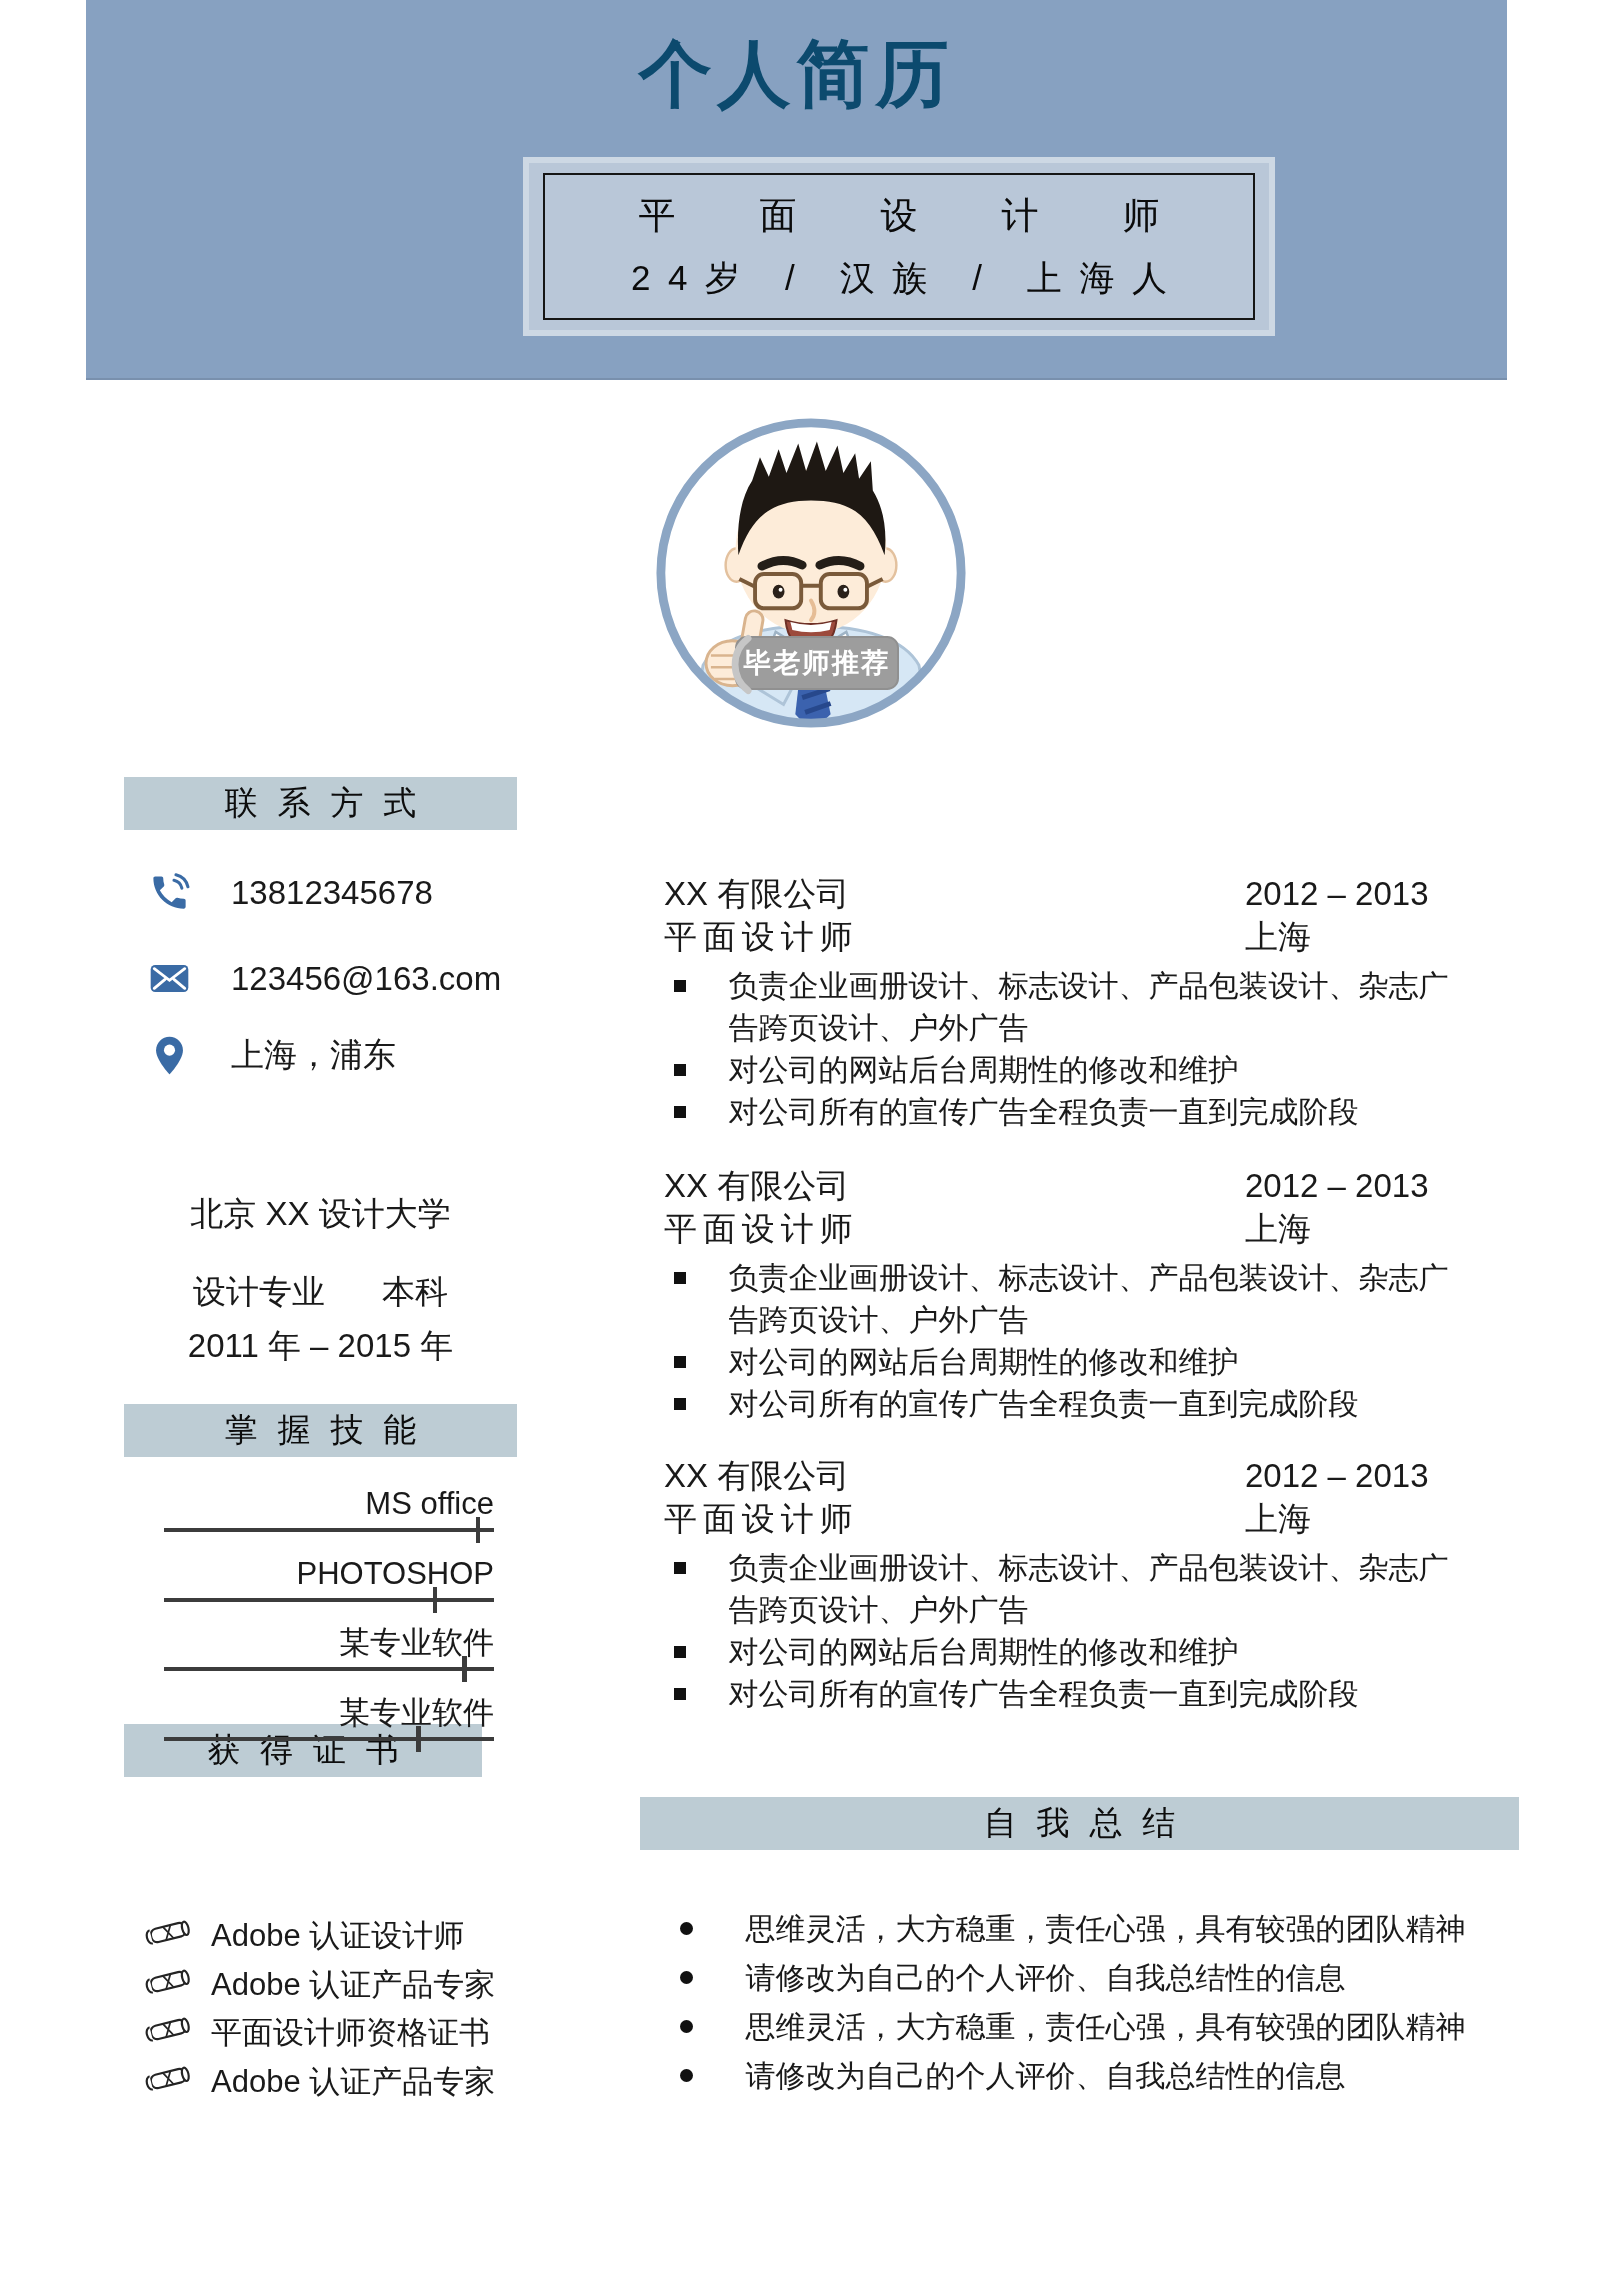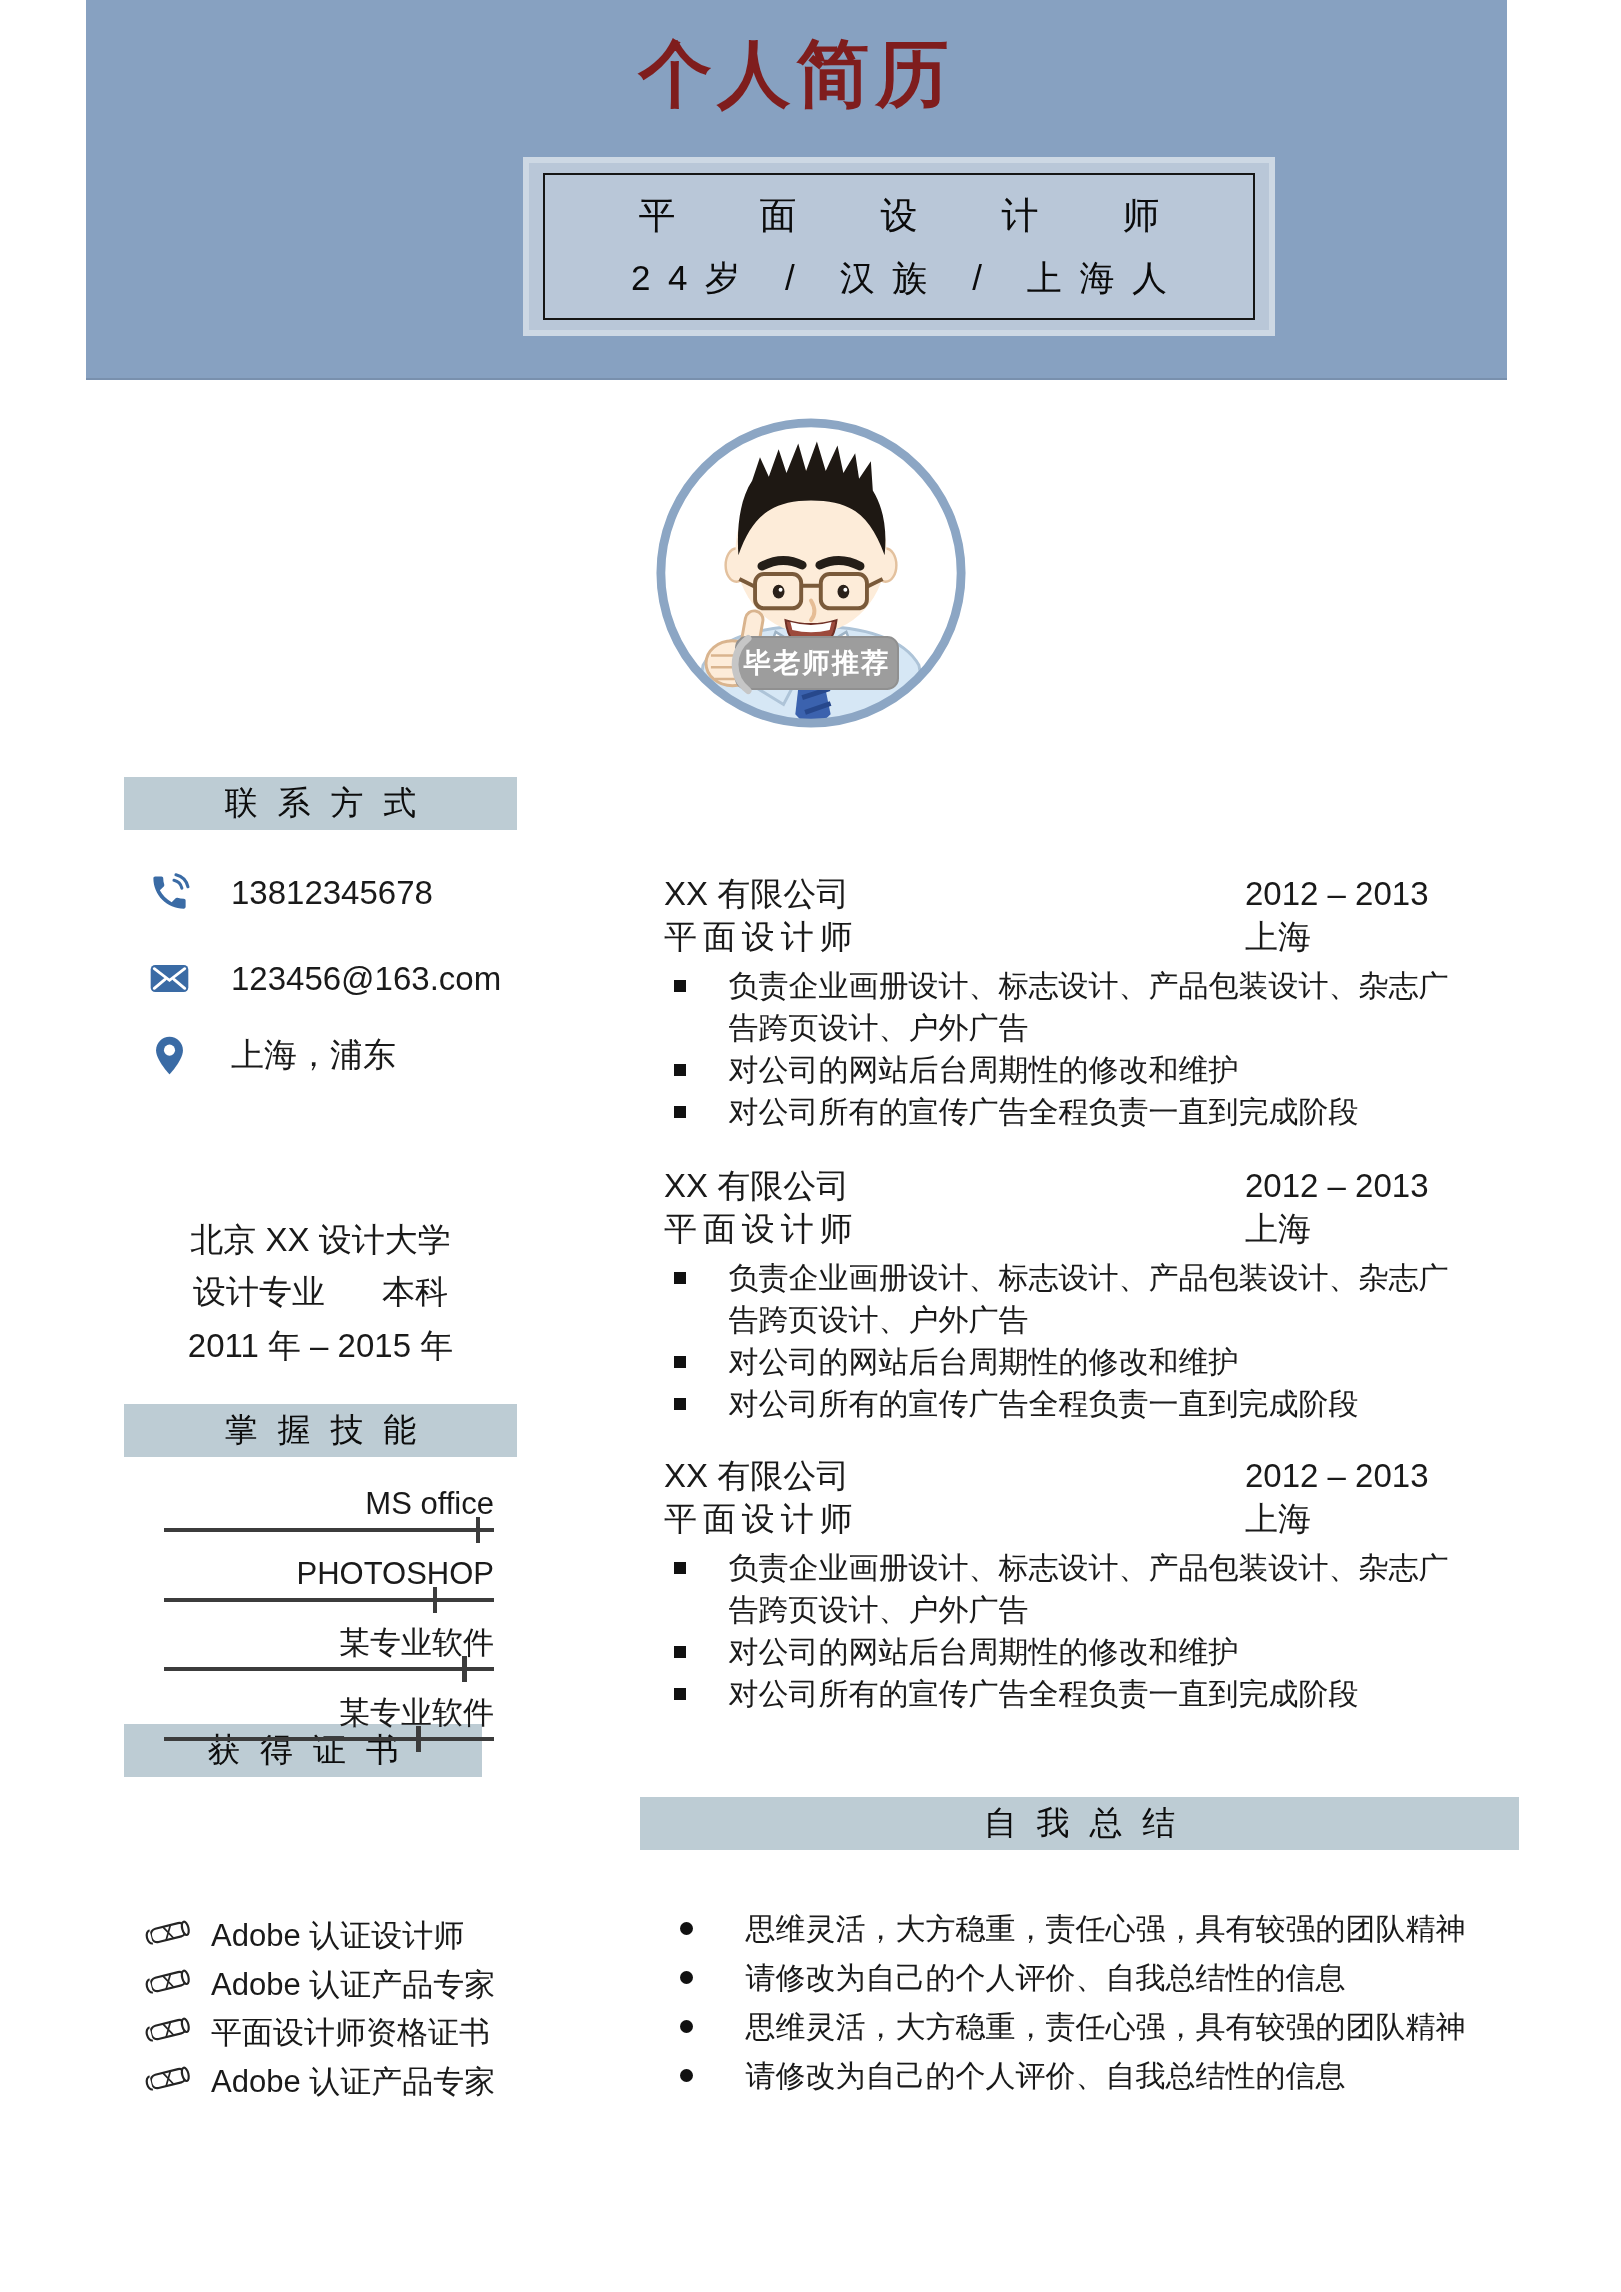--- a/index.html
+++ b/index.html
@@ -1,21 +1,21 @@
 <!DOCTYPE html>
 <html lang="zh"><head>
 <meta charset="utf-8">
 <style>
   html,body{margin:0;padding:0;background:#ffffff;}
   body{font-family:"Liberation Sans","DejaVu Sans",sans-serif;color:#1a1a1a;}
   .page{position:relative;width:1621px;height:2293px;background:#fff;overflow:hidden;}
 
   
   .band{position:absolute;left:86px;top:0;width:1421px;height:378px;background:#87a1c1;border-bottom:2px solid rgba(0,0,0,0.10);}
-  .main-title{position:absolute;left:0;top:25.5px;width:100%;text-align:center;font-size:73px;font-weight:600;letter-spacing:5.9px;color:#7f1d1d;}
+  .main-title{position:absolute;left:0;top:25.5px;width:100%;text-align:center;font-size:73px;font-weight:600;letter-spacing:5.9px;color:#0c4a6e;}
   .intro-box{position:absolute;left:437px;top:157px;width:752px;height:179px;background:#b9c7d8;border:6.9px solid #cdd8e4;box-sizing:border-box;}
   .intro-inner{position:absolute;left:13.7px;right:13.7px;top:9.8px;bottom:9.8px;border:2px solid #151515;display:flex;flex-direction:column;align-items:center;justify-content:center;}
   .intro-line1{font-size:37px;letter-spacing:84px;margin-right:-84px;color:#0b0b0b;white-space:nowrap;}
   .intro-line2{font-size:35px;letter-spacing:17.6px;margin-right:-17.6px;color:#0b0b0b;margin-top:13.7px;white-space:nowrap;}
 
   
   .avatar{position:absolute;left:654px;top:416px;width:314px;height:314px;}
   .badge{position:absolute;left:81px;top:220px;width:164px;height:54px;background:#9d9d9d;border:2.9px solid #909090;box-sizing:border-box;border-radius:11.8px;display:flex;align-items:center;justify-content:center;color:#fff;font-size:27.4px;font-weight:bold;letter-spacing:2px;white-space:nowrap;}
   .badge-arc{position:absolute;left:-13.7px;top:-5.9px;}
 
@@ -177,21 +177,21 @@
           <svg width="43" height="43" viewBox="0 0 24 24">
             <path fill="#3a6ba5" d="M12 1.5C7.9 1.5 4.5 4.9 4.5 9c0 5.6 7.5 13.5 7.5 13.5S19.5 14.6 19.5 9c0-4.1-3.4-7.5-7.5-7.5z"></path>
             <circle cx="12" cy="9" r="3.1" fill="#ffffff"></circle>
           </svg>
         </span>
        <span class="cval">上海，浦东</span>
      </div>
     </div>
 
   <div>
-    <div class="edu-line" style="top:1218px">北京 XX 设计大学</div>
+    <div class="edu-line" style="top:1192px">北京 XX 设计大学</div>
     <div class="edu-line" style="top:1270px"><span>设计专业</span><span class="edu-gap"></span><span>本科</span></div>
     <div class="edu-line" style="top:1324px">2011 年 – 2015 年</div>
   </div>
 
   <div id="skill-rows">
       <div class="skill" style="top:1484px">
        <div class="skill-name">MS office</div>
        <div class="skill-track">
          <span class="skill-tick" style="left:calc(95.0% - 2px)"></span>
        </div>

